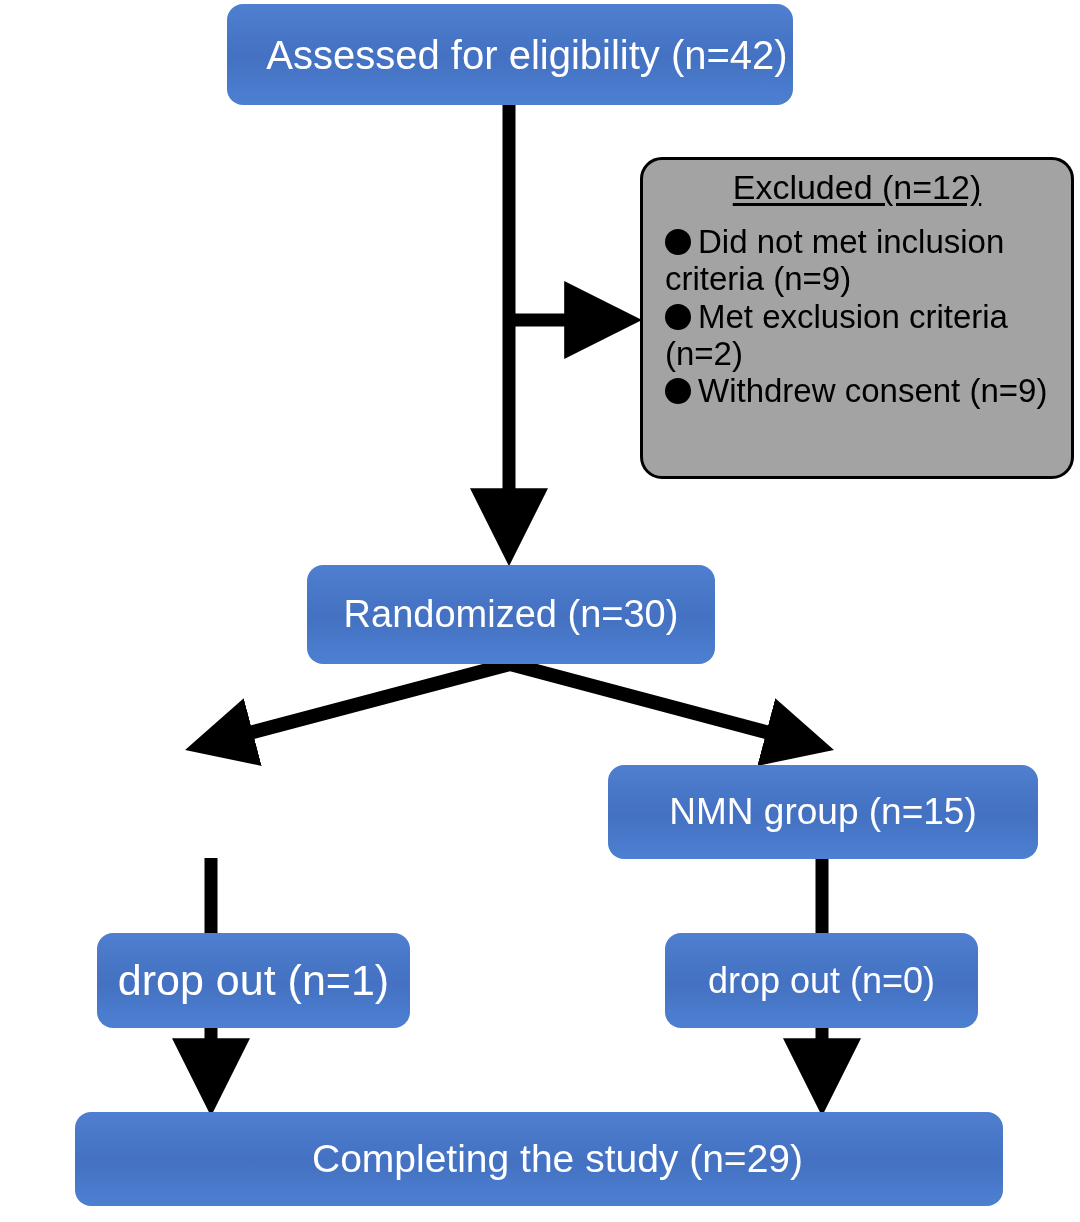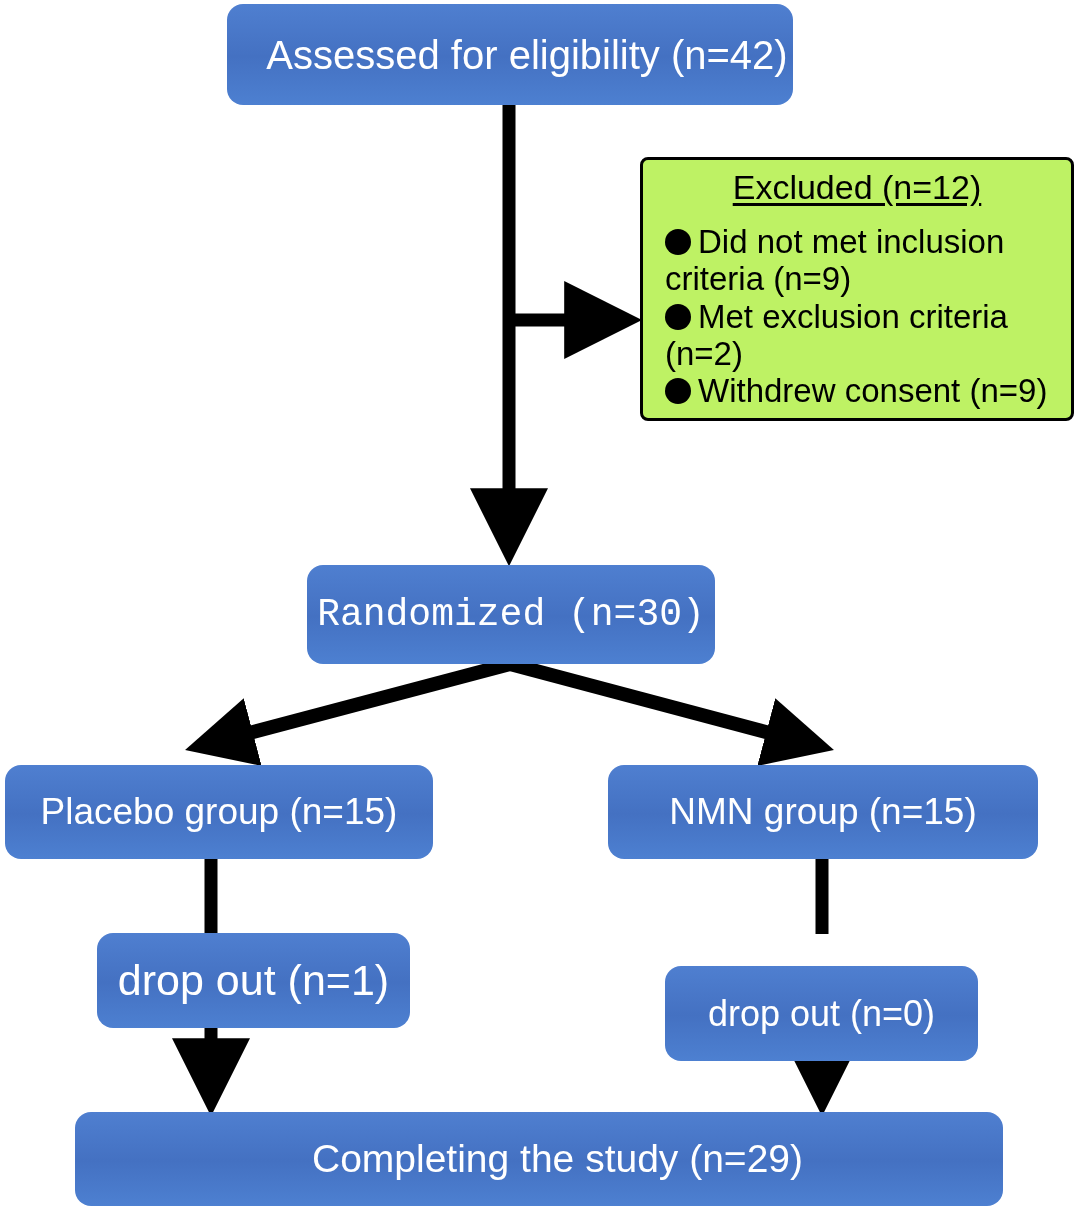--- a/index.html
+++ b/index.html
@@ -39,38 +39,38 @@
     letter-spacing: 0px;
     z-index: 2;
   }
   .node-label {
     display: block;
     white-space: nowrap;
   }
 
   
   #node-assessed   { left: 227px; top: 4px;    width: 566px;  height: 101px; font-size: 40px; padding-left: 34px; }
-  #node-randomized { left: 307px; top: 565px;  width: 408px;  height: 99px;  font-size: 38px; font-family: Liberation Mono, monospace; }
+  #node-randomized { left: 307px; top: 565px;  width: 408px;  height: 99px;  font-size: 38px; }
   #node-placebo    { left: 5px;   top: 765px;  width: 428px;  height: 94px;  font-size: 37px; }
   #node-nmn        { left: 608px; top: 765px;  width: 430px;  height: 94px;  font-size: 37px; }
   #node-dropout-l  { left: 55px;  top: 933px;  width: 313px;  height: 95px;  font-size: 43px; margin-left: 42px; }
-  #node-dropout-r  { left: 665px; top: 933px;  width: 313px;  height: 95px;  font-size: 36px; margin-top: 33px; }
+  #node-dropout-r  { left: 665px; top: 933px;  width: 313px;  height: 95px;  font-size: 36px; }
   #node-completing { left: 75px;  top: 1112px; width: 928px;  height: 94px;  font-size: 39px; padding-left: 37px; }
 
   
   #node-excluded {
     position: absolute;
     left: 640px;
     top: 157px;
     width: 434px;
-    height: 264px;
+    height: 322px;
     box-sizing: border-box;
     border: 3px solid #000000;
-    border-radius: 8px;
-    background: #bef264;
+    border-radius: 22px;
+    background: #a3a3a3;
     color: #000000;
     z-index: 2;
     padding: 6px 6px 0 6px;
     overflow: hidden;
   }
   #excluded-title {
     display: block;
     text-align: center;
     font-size: 34px;
     text-decoration: underline;
@@ -149,23 +149,20 @@
       <li class="excluded-item">
         <span class="bullet-dot"></span><span>Withdrew consent (n=9)</span>
       </li>
     </ul>
   </div>
 
   <div class="node" id="node-randomized">
     <span class="node-label">Randomized (n=30)</span>
   </div>
 
-  <div class="node" id="node-placebo">
-    <span class="node-label">Placebo group (n=15)</span>
-  </div>
 
   <div class="node" id="node-nmn">
     <span class="node-label">NMN group (n=15)</span>
   </div>
 
   <div class="node" id="node-dropout-l">
     <span class="node-label">drop out (n=1)</span>
   </div>
 
   <div class="node" id="node-dropout-r">

